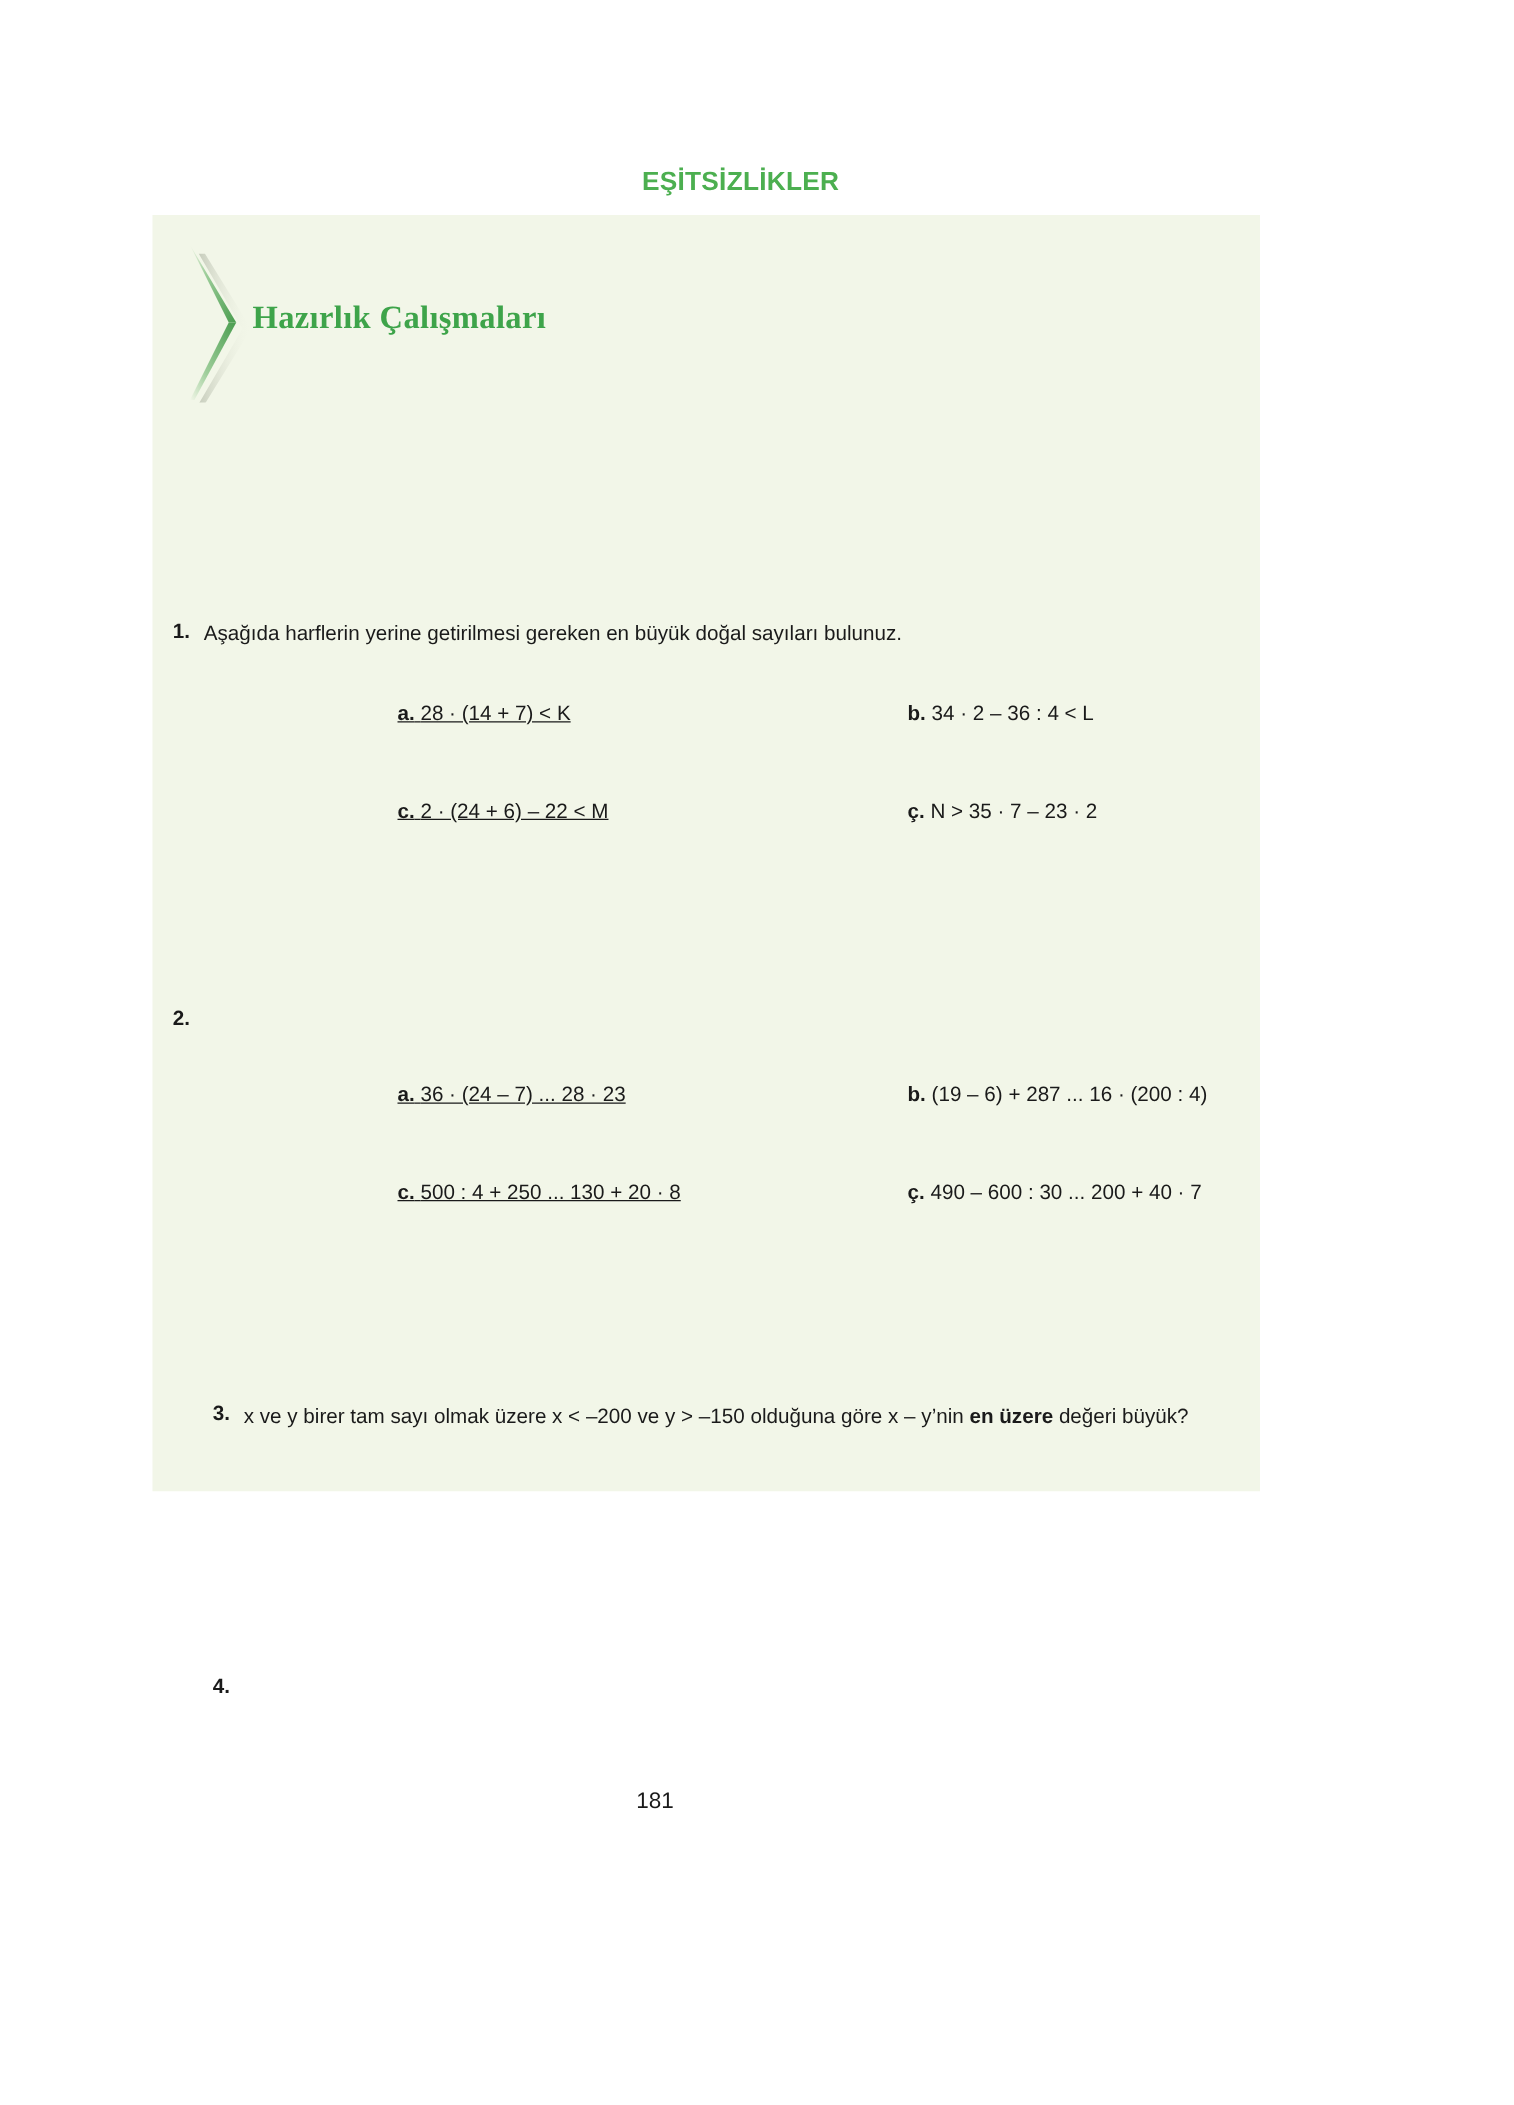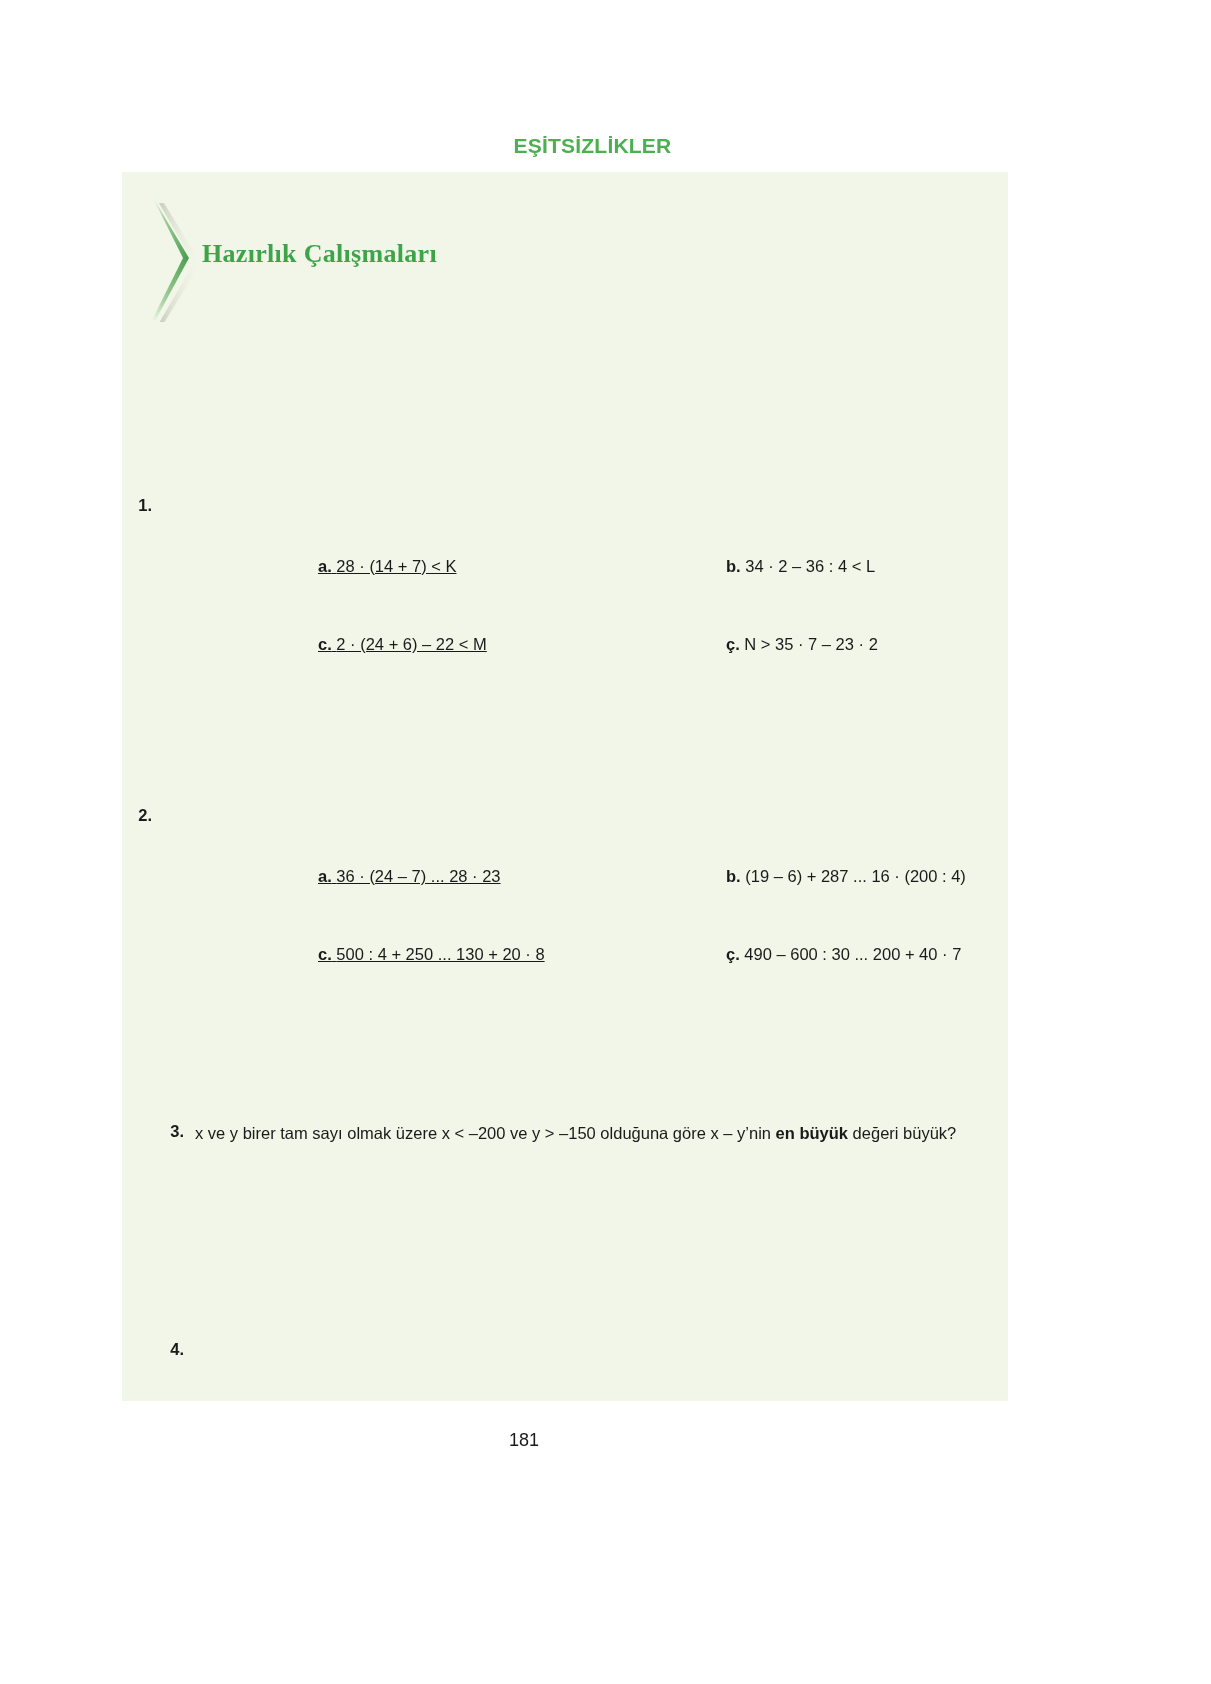--- a/index.html
+++ b/index.html
@@ -28,21 +28,21 @@
     letter-spacing: 0.2px;
     color: #4caf50;
   }
 
   
   .panel {
     position: absolute;
     top: 172px;
     left: 122px;
     width: 886px;
-    height: 1229px;
+    height: 1021px;
     background: #f2f6e8;
   }
 
   
   .section-header {
     position: absolute;
     top: 20px;
     left: 0;
     width: 100%;
     height: 130px;
@@ -169,20 +169,21 @@
 
         <path d="M47 66 L41 66 L10 128 L13.5 128 Z" fill="url(#gbot)"></path>
       </svg>
     </div>
     <div class="section-title">Hazırlık Çalışmaları</div>
   </div>
 
   <div class="question" id="q1">
     <div class="q-row">
       <div class="q-num">1.</div>
+      <div class="q-text">Aşağıda harflerin yerine getirilmesi gereken en büyük doğal sayıları bulunuz.</div>
     </div>
     <div class="subblock">
       <div class="sub col-a sub-a1">
         <span class="lbl">a.</span>
         <span>28 · (14 + 7) &lt; K</span>
       </div>
       <div class="sub col-b sub-b1">
         <span class="lbl">b.</span>
         <span>34 · 2 – 36 : 4 &lt; L</span>
       </div>
@@ -217,21 +218,21 @@
       <div class="sub col-b sub-b2">
         <span class="lbl">ç.</span>
         <span>490 – 600 : 30 ... 200 + 40 · 7</span>
       </div>
     </div>
   </div>
 
   <div class="question" id="q3">
     <div class="q-row">
       <div class="q-num">3.</div>
-      <div class="q-text"><span>x ve y birer tam sayı olmak üzere x &lt; –200 ve y &gt; –150 olduğuna göre x – y’nin </span><b>en büyük</b><span> değeri büyük?</span></div>
+      <div class="q-text"><span>x ve y birer tam sayı olmak üzere x &lt; –200 ve y &gt; –150 olduğuna göre x – y’nin </span><b>en üzere</b><span> değeri büyük?</span></div>
     </div>
   </div>
 
   <div class="question" id="q4">
     <div class="q-row">
       <div class="q-num">4.</div>
     </div>
   </div>
 
 </div>

